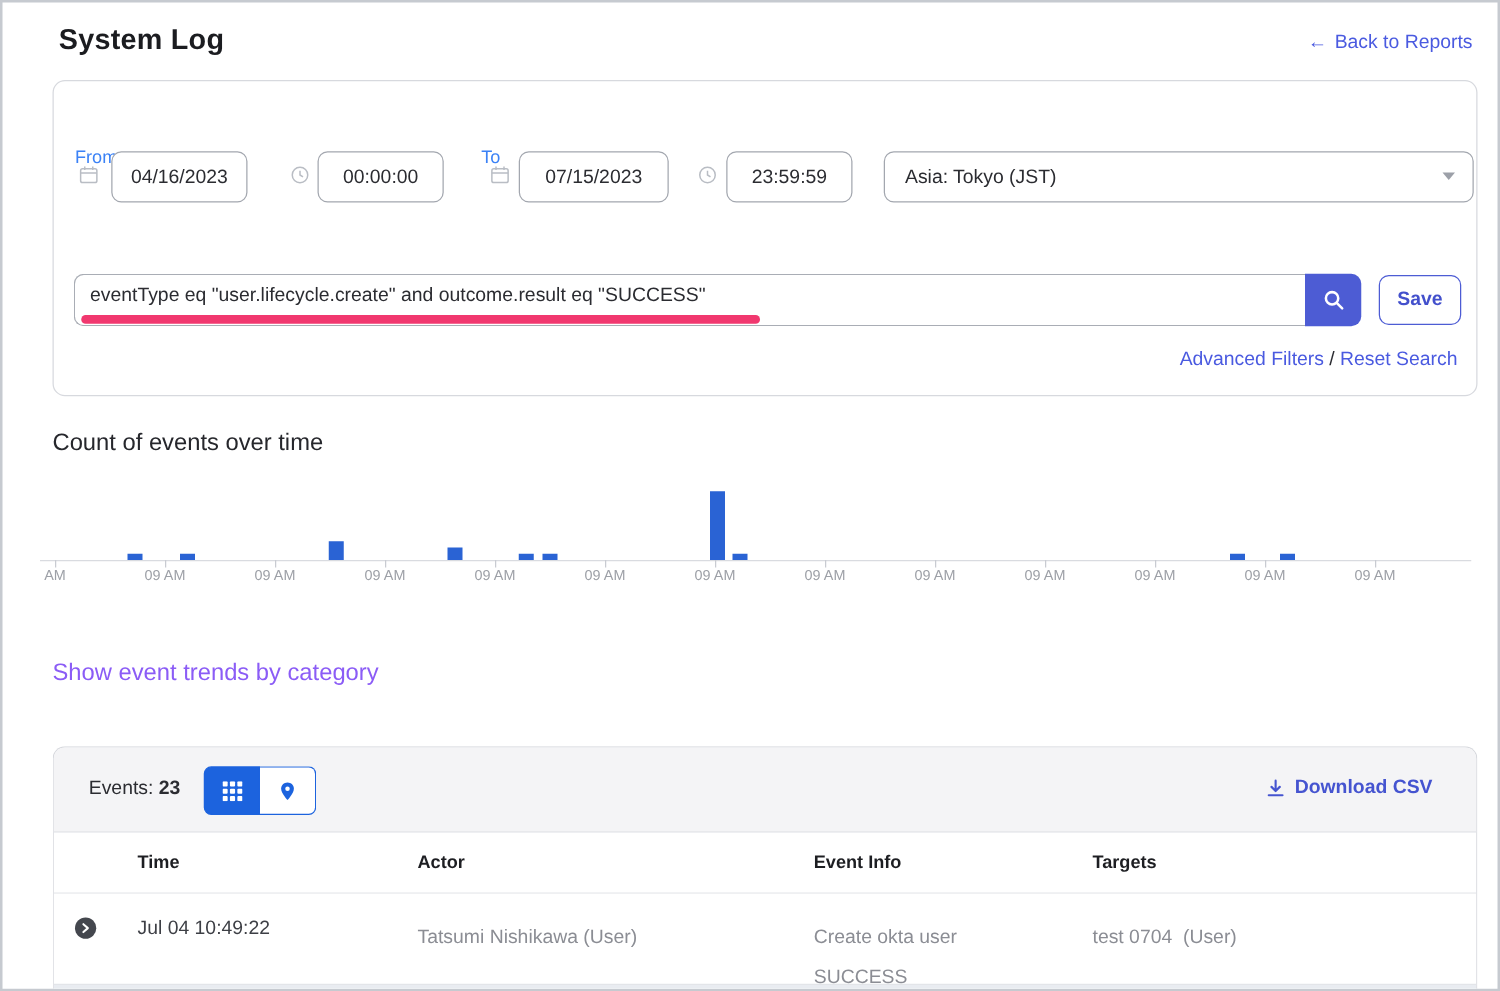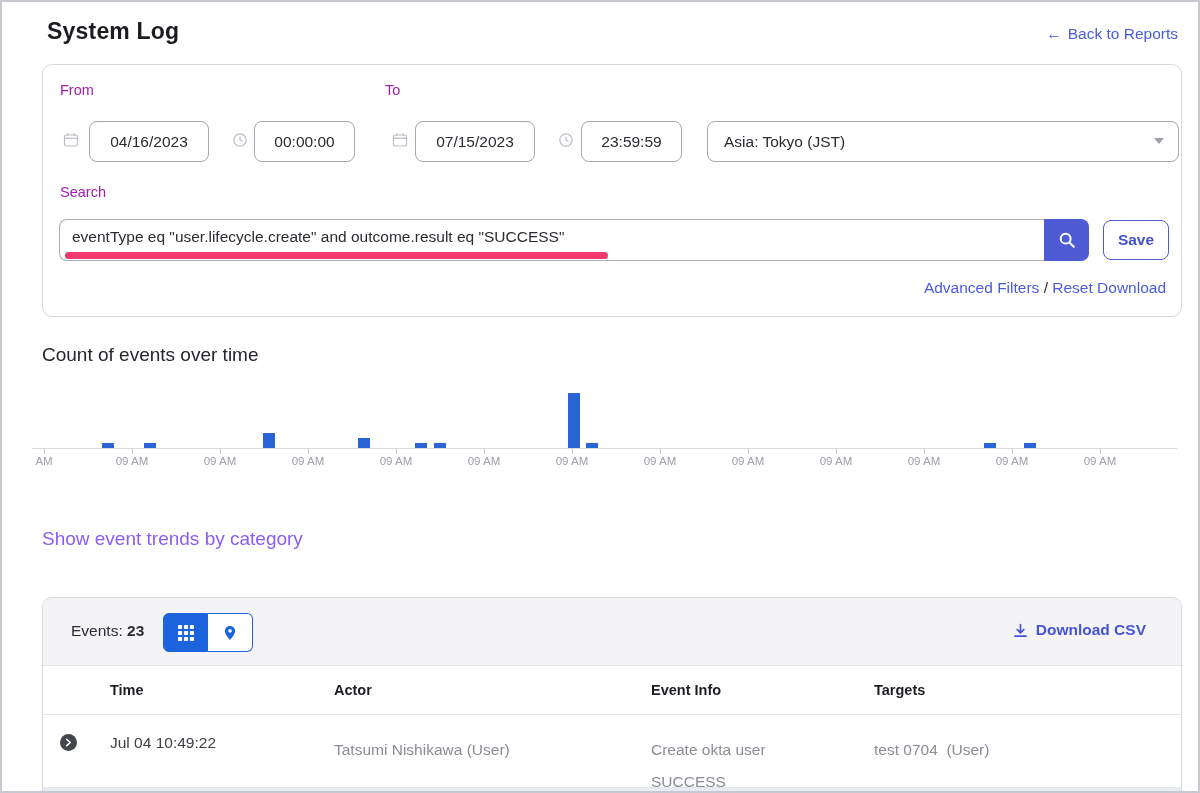--- a/index.html
+++ b/index.html
@@ -17,21 +17,21 @@
   .back-link {
     position:absolute; right:20px; top:23px;
     font-size:15.5px; color:#4a5ae0; cursor:pointer;
   }
   .back-link .arrow { margin-right:6px; }
   
   .filter-panel {
     position:absolute; left:40px; top:62px; width:1140px; height:253px;
     border:1px solid #d7d9de; border-radius:10px; background:#fff;
   }
-  .field-label { position:absolute; font-size:14.5px; color:#a21caf; }
+  .field-label { position:absolute; font-size:14.5px; color:#3b82f6;margin-top:36px; }
   .icon-muted { position:absolute; width:16px; height:16px; color:#b9bdc4; }
   .box-input {
     position:absolute; height:41px; border:1px solid #a3a7af; border-radius:8px;
     background:#fff; font-family:"Liberation Sans", sans-serif;
     font-size:15.5px; color:#2b2c31; text-align:center; outline:none;
   }
   .tz-select {
     position:absolute; left:664px; top:56px; width:472px; height:41px;
     border:1px solid #a3a7af; border-radius:8px; background:#fff;
     font-size:15.5px; color:#2b2c31; line-height:39px; padding-left:16px;
@@ -132,21 +132,21 @@
   <div class="filter-panel">
     <div class="field-label" style="left:17px; top:17px;">From</div>
     <div class="field-label" style="left:342px; top:17px;">To</div>
 
     <svg class="icon-muted" style="left:20px; top:67px;" viewBox="0 0 16 16">
         <rect x="1.5" y="3" width="13" height="11" rx="1.5" fill="none" stroke="currentColor" stroke-width="1.2"></rect>
         <line x1="1.5" y1="6.3" x2="14.5" y2="6.3" stroke="currentColor" stroke-width="1.2"></line>
         <line x1="4.8" y1="1.2" x2="4.8" y2="4" stroke="currentColor" stroke-width="1.2"></line>
         <line x1="11.2" y1="1.2" x2="11.2" y2="4" stroke="currentColor" stroke-width="1.2"></line>
       </svg>
-    <input class="box-input" style="left: 46px; top: 56px; width: 120px;" readonly="" value="04/16/2023">
+    <input class="box-input" style="left: 46px; top: 56px; width: 109px;" readonly="" value="04/16/2023">
 
     <svg class="icon-muted" style="left:189px; top:67px;" viewBox="0 0 16 16">
         <circle cx="8" cy="8" r="6.2" fill="none" stroke="currentColor" stroke-width="1.2"></circle>
         <path d="M8 4.5V8l2.4 1.5" fill="none" stroke="currentColor" stroke-width="1.2"></path>
       </svg>
     <input class="box-input" style="left: 211px; top: 56px; width: 101px;" readonly="" value="00:00:00">
 
     <svg class="icon-muted" style="left:349px; top:67px;" viewBox="0 0 16 16">
         <rect x="1.5" y="3" width="13" height="11" rx="1.5" fill="none" stroke="currentColor" stroke-width="1.2"></rect>
         <line x1="1.5" y1="6.3" x2="14.5" y2="6.3" stroke="currentColor" stroke-width="1.2"></line>
@@ -172,21 +172,21 @@
 
     <button class="search-btn">
       <svg width="18" height="18" viewBox="0 0 16 16">
           <circle cx="6.8" cy="6.8" r="4.4" fill="none" stroke="#ffffff" stroke-width="1.8"></circle>
           <line x1="10.1" y1="10.1" x2="14" y2="14" stroke="#ffffff" stroke-width="1.8" stroke-linecap="round"></line>
         </svg>
     </button>
     <button class="save-btn">Save</button>
 
     <div class="filter-links">
-      <span class="lnk">Advanced Filters</span><span class="sep"> / </span><span class="lnk">Reset Download</span>
+      <span class="lnk">Advanced Filters</span><span class="sep"> / </span><span class="lnk">Reset Search</span>
     </div>
   </div>
 
   <div class="chart-title">Count of events over time</div>
   <div class="chart" id="chart">
     <div class="axis"></div>
   <div class="tick" style="left: 42px;"></div>
       <div class="tick-label" style="left: 42px;">AM</div>
       <div class="tick" style="left: 130px;"></div>
       <div class="tick-label" style="left: 130px;">09 AM</div>

